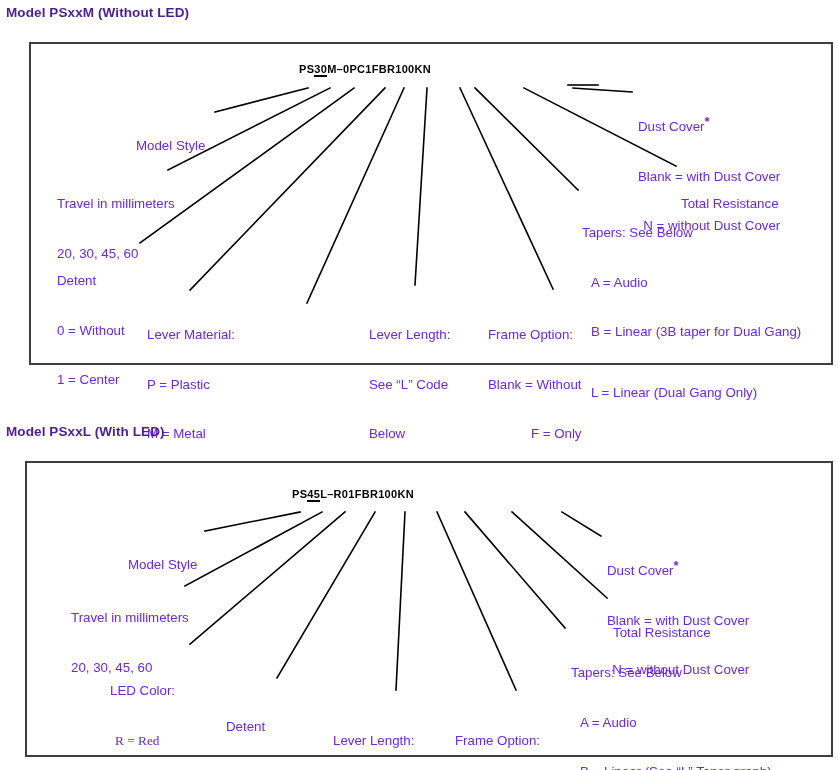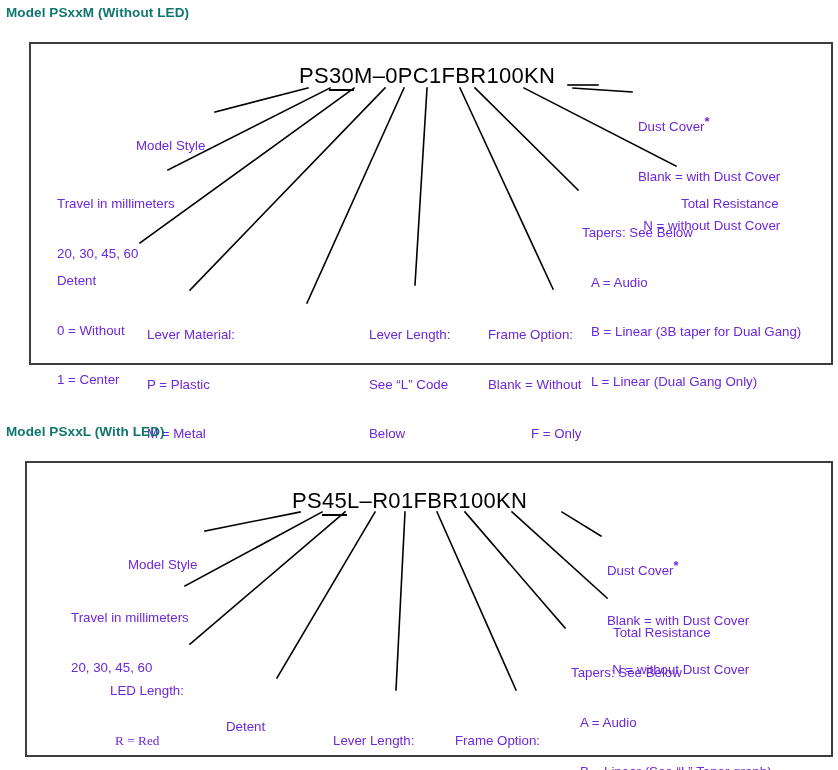--- a/index.html
+++ b/index.html
@@ -19,40 +19,40 @@
   .page {
     position: absolute;
     inset: 0;
   }
   .section-title {
     position: absolute;
     font-size: 13.5px;
     font-weight: bold;
     letter-spacing: 0.1px;
     white-space: nowrap;
-    color: #0f766e;
+    color: #4c1d95;
   }
   .diagram-box {
     position: absolute;
     border: 2px solid #3d3d3d;
     background: #ffffff;
     box-sizing: border-box;
   }
   .svg-layer {
     position: absolute;
     left: 0;
     top: 0;
     width: 838px;
     height: 770px;
     pointer-events: none;
   }
   .partnum {
     position: absolute;
-    font-size: 22px;
-    font-weight: normal;
+    font-size: 11px;
+    font-weight: bold;
     white-space: nowrap;
     letter-spacing: 0.3px;
   }
   .partnum .seg { display: inline-block; }
   .partnum .seg.underl {
     border-bottom: 2.5px solid #000;
     padding-bottom: 0px;
   }
   .callout {
     position: absolute;
@@ -114,21 +114,21 @@
   <div class="callout" style="left:488px; top:294px;">
     <span class="ln">Frame Option:</span>
     <span class="ln">Blank = Without</span>
     <span class="ln ind">F = Only</span>
   </div>
 
   <div class="callout" style="left:582px; top:192px;">
     <span class="ln">Tapers: See Below</span>
     <span class="ln" style="padding-left:9px;">A = Audio</span>
     <span class="ln" style="padding-left:9px;">B = Linear (3B taper for Dual Gang)</span>
-    <span class="ln" style="padding-left:9px;">L = Linear (Dual Gang Only)</span>
+    <span class="ln" style="padding-left:9px;margin-top:11px;">L = Linear (Dual Gang Only)</span>
   </div>
 
   <div class="callout" style="left:681px; top:163px;">
     <span class="ln">Total Resistance</span>
   </div>
 
   <div class="callout" style="left:638px; top:86px;">
     <span class="ln"><span>Dust Cover</span><span class="sup">*</span></span>
     <span class="ln">Blank = with Dust Cover</span>
     <span class="ln ind">N = without Dust Cover</span>
@@ -145,21 +145,21 @@
   <div class="callout" style="left:128px; top:524px;">
     <span class="ln">Model Style</span>
   </div>
 
   <div class="callout" style="left:71px; top:577px;">
     <span class="ln">Travel in millimeters</span>
     <span class="ln">20, 30, 45, 60</span>
   </div>
 
   <div class="callout" style="left:110px; top:650px;">
-    <span class="ln">LED Length:</span>
+    <span class="ln">LED Color:</span>
     <span class="ln" style="padding-left:5px;font-family:Liberation Serif, serif;">R = Red</span>
     
     
     
   </div>
 
   <div class="callout" style="left:226px; top:686px;">
     <span class="ln">Detent</span>
     <span class="ln">0 = Without</span>
     

